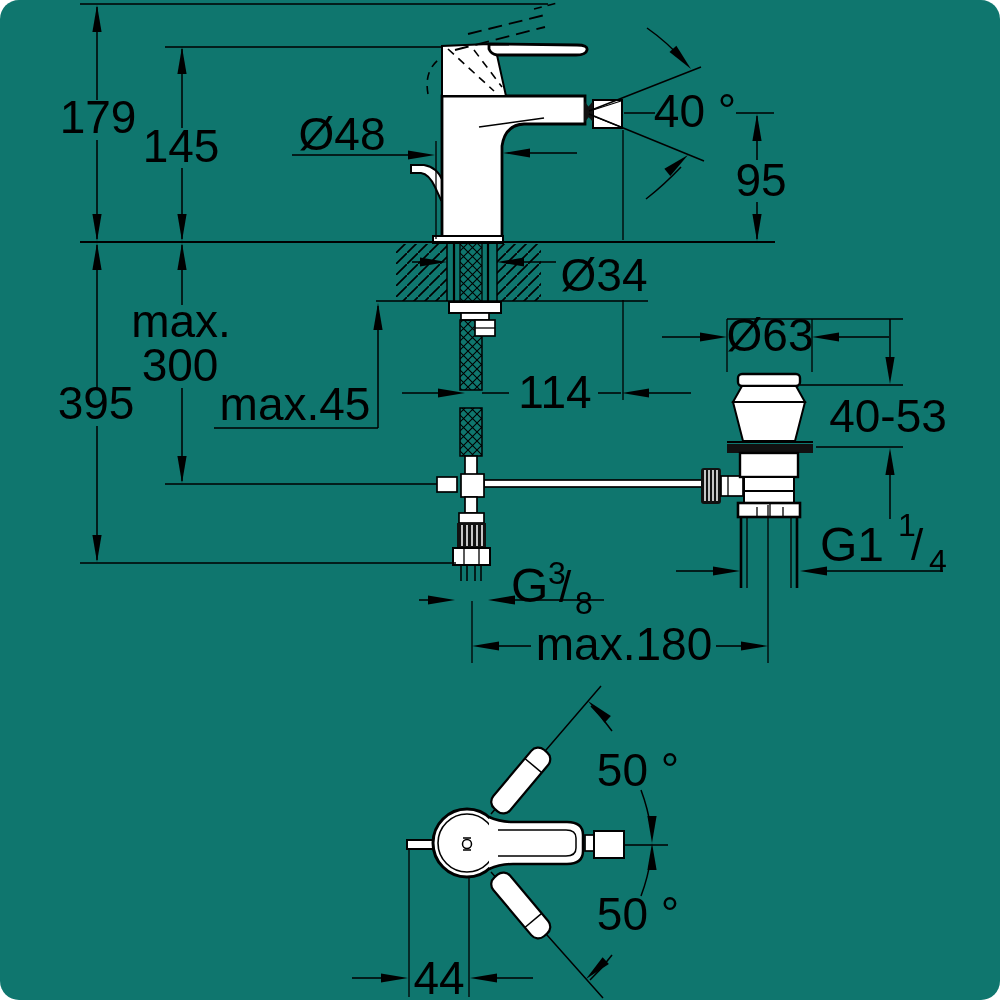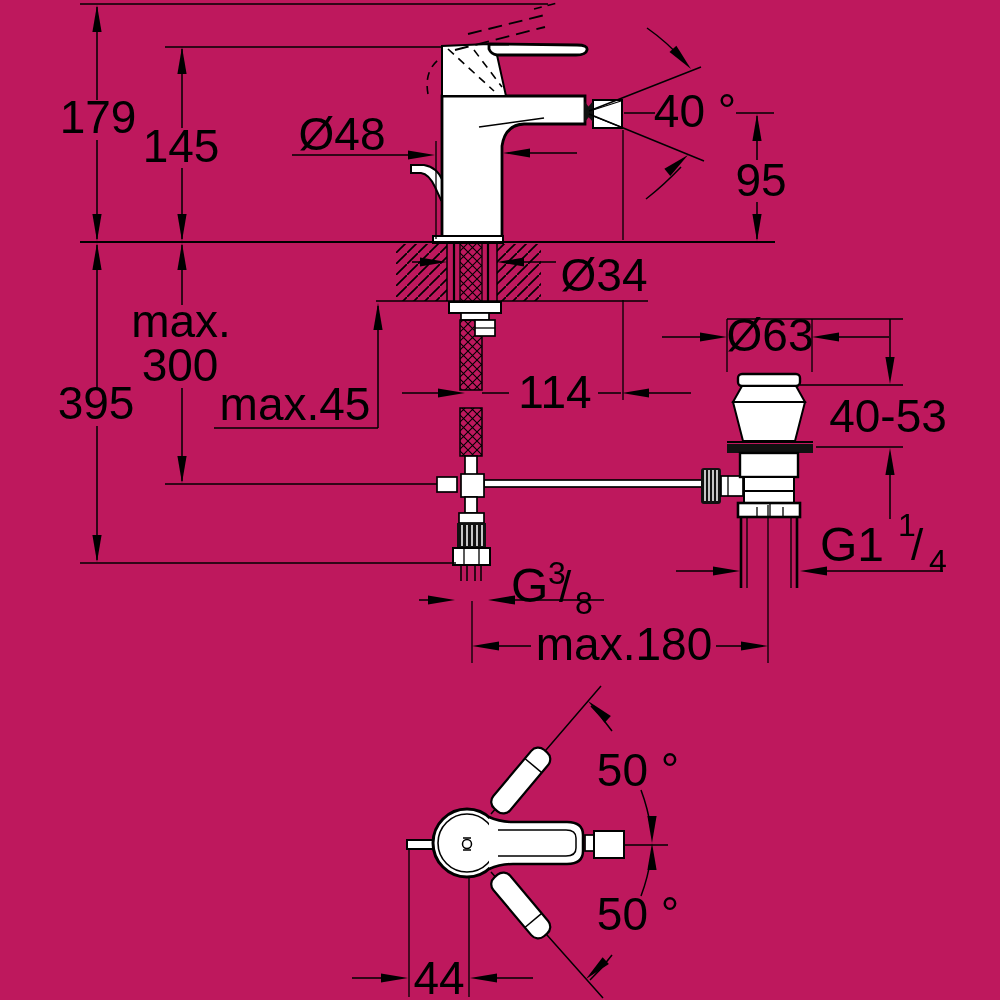--- a/index.html
+++ b/index.html
@@ -1,16 +1,16 @@
 <!DOCTYPE html>
 <html><head>
 <meta charset="utf-8">
 <style>
   html,body{margin:0;padding:0;background:#ffffff;}
-  .canvas{width:1000px;height:1000px;background:#be185d;position:relative;overflow:hidden;}
+  .canvas{width:1000px;height:1000px;background:#0f766e;position:relative;overflow:hidden;border-radius:19px;}
   svg{display:block;}
   text{font-family:"Liberation Sans","DejaVu Sans",sans-serif;fill:#000000;}
   .dim{font-size:46px;}
   .thread{font-size:48px;}
   .sup{font-size:32px;}
   .slash{font-size:44px;}
   .ln{stroke:#000;stroke-width:1.5;fill:none;}
   .ln2{stroke:#000;stroke-width:1.3;fill:none;}
   .obj{stroke:#000;stroke-width:2.8;fill:#fff;}
   .obj2{stroke:#000;stroke-width:2;fill:#fff;}

